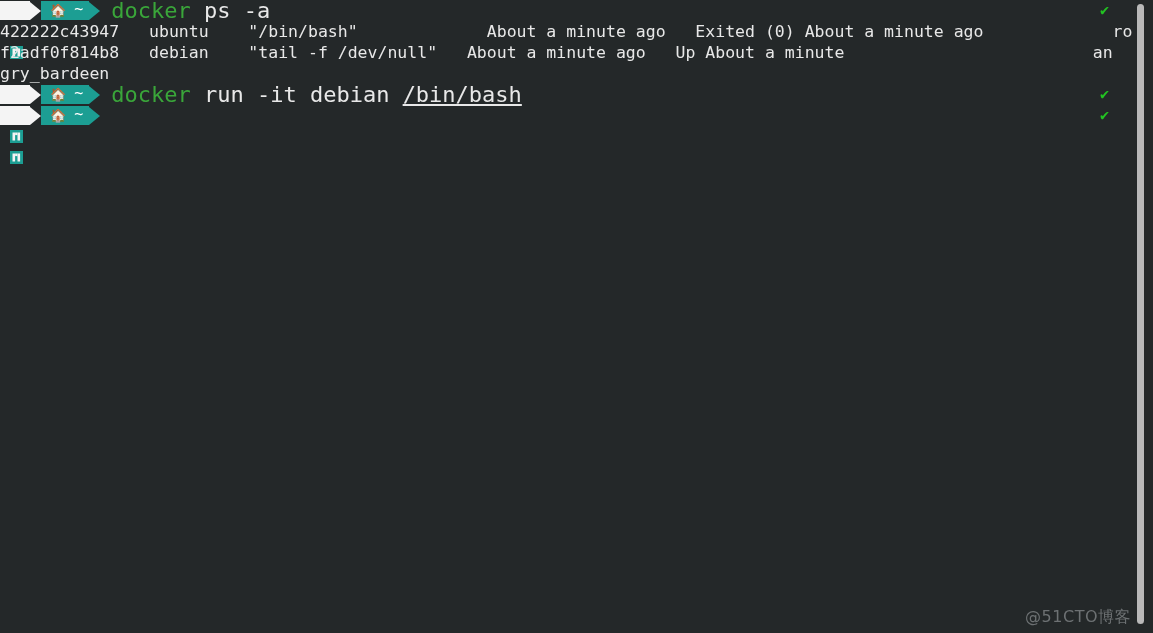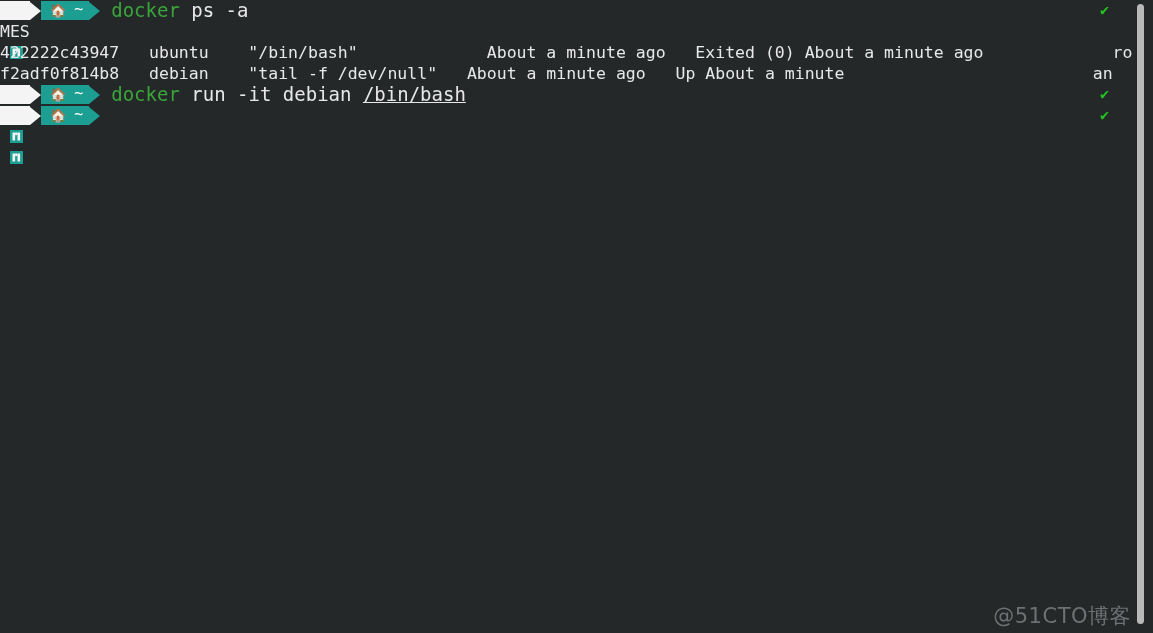--- a/index.html
+++ b/index.html
@@ -97,21 +97,21 @@
     line-height: 1;
     color: #ffffff;
     font-family: "DejaVu Sans Mono", "Liberation Mono", monospace;
     position: relative;
     top: -1px;
   }
   .cmd-text {
     padding-left: 11px;
     white-space: pre;
     font-family: "DejaVu Sans Mono", "Liberation Mono", monospace;
-    font-size: 19px;
+    font-size: 22px;
   }
   .kw-green { color: #3aa63a; }
   .kw-white { color: #e8e8e8; }
   .kw-underline { text-decoration: underline; text-align: right; }
 
   .ok-check {
     position: absolute;
     right: 44px;
     top: 0px;
     color: #22c322;
@@ -136,21 +136,21 @@
     height: 620px;
     background: #b9b9b9;
     border-radius: 4px;
   }
 
   #watermark {
     position: absolute;
     right: 22px;
     bottom: 6px;
     color: #6d7173;
-    font-size: 21px;
+    font-size: 16px;
     font-family: "DejaVu Sans", "Liberation Sans", sans-serif;
     letter-spacing: 0.5px;
     user-select: none;
   }
 </style>
 </head>
 <body>
 
 <div id="terminal">
 
@@ -171,27 +171,27 @@
         <span class="home-glyph">🏠</span>
         <span class="tilde-glyph">~</span>
       </span>
       <span class="pl-teal-arrow"></span>
     </span>
     <span class="cmd-text"><span class="kw-green">docker</span><span class="kw-white"> ps -a</span></span>
     <span class="ok-check">✔</span>
   </div>
 
 
-  <div class="line"><span class="line-inner">MES</span></div>
 
   <div class="line"><span class="line-inner">422222c43947   ubuntu    "/bin/bash"             About a minute ago   Exited (0) About a minute ago             ro</span></div>
 
 
   <div class="line"><span class="line-inner">f2adf0f814b8   debian    "tail -f /dev/null"   About a minute ago   Up About a minute                         an</span></div>
 
+  <div class="line"><span class="line-inner">gry_bardeen</span></div>
 
   <div class="line prompt-line">
     <span class="pl">
       <span class="pl-white">
         <span class="logo-glyph">
           <svg width="13" height="13" viewBox="0 0 13 13">
               <rect x="0" y="0" width="13" height="13" fill="#1c9e93"></rect>
               <rect x="2.5" y="2.5" width="2.6" height="8" fill="#f4f4f4"></rect>
               <rect x="7.5" y="2.5" width="2.6" height="8" fill="#f4f4f4"></rect>
               <rect x="5.1" y="2.5" width="2.4" height="2.6" fill="#f4f4f4"></rect>

